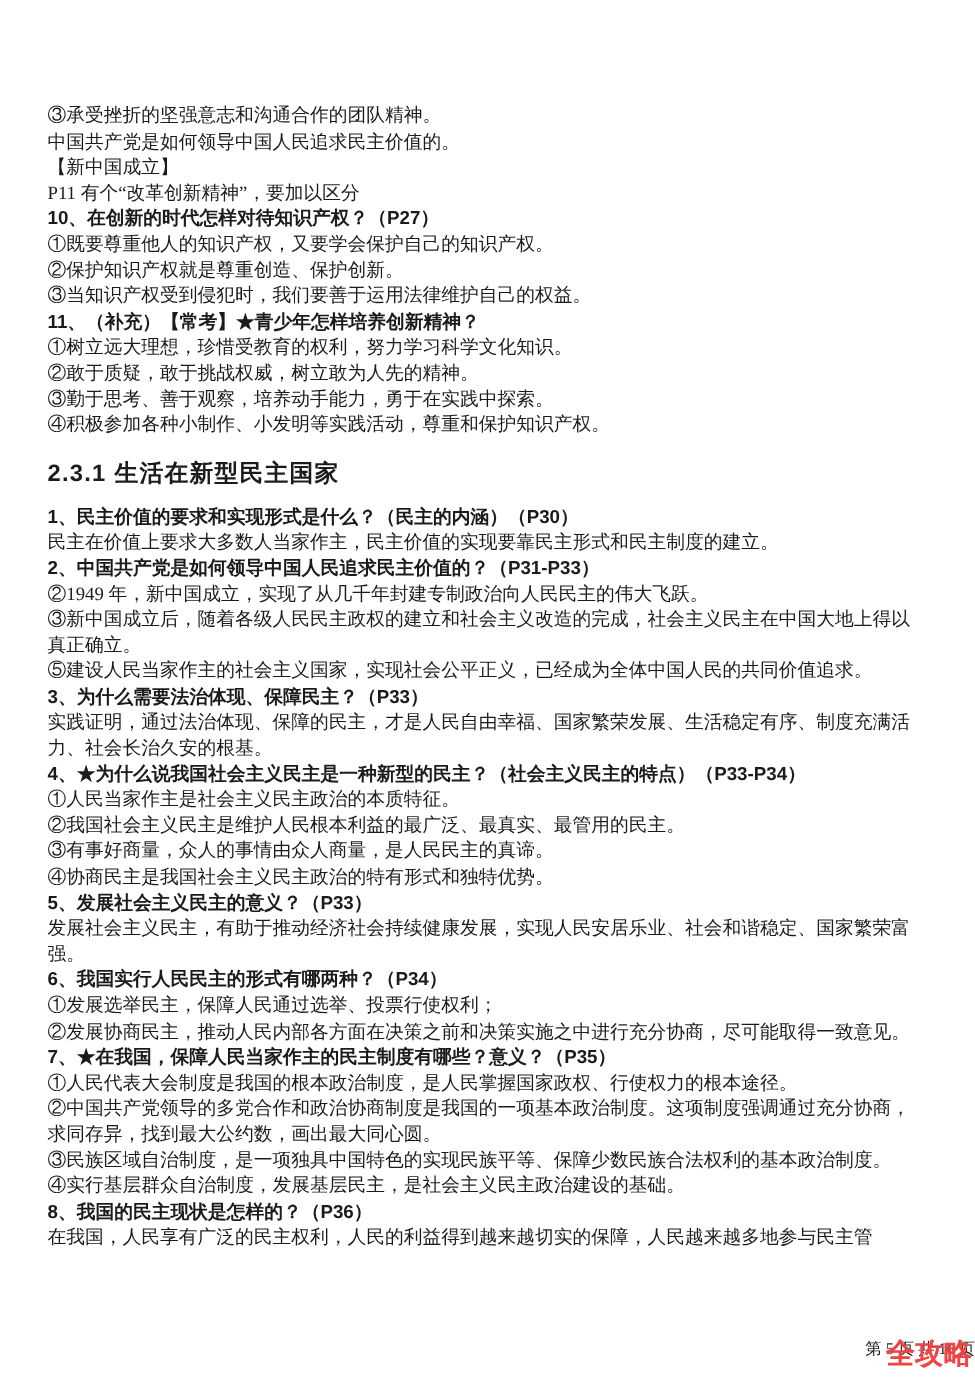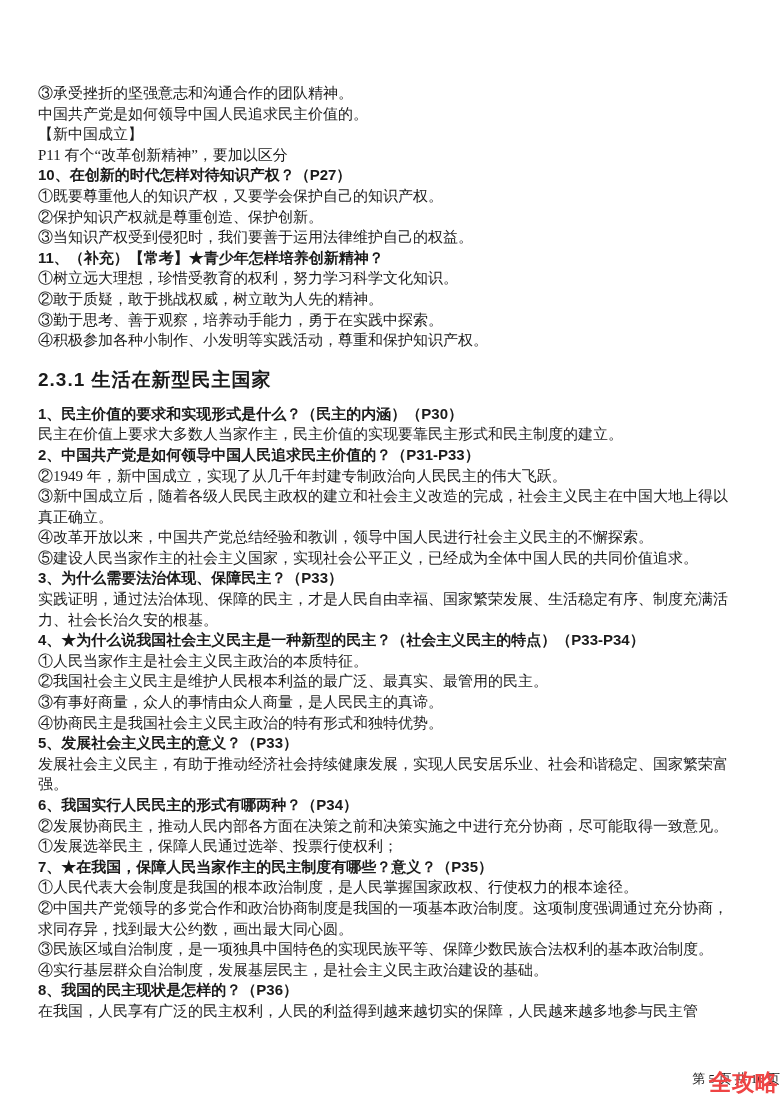--- a/index.html
+++ b/index.html
@@ -77,34 +77,33 @@
     <p class="c-body">①树立远大理想，珍惜受教育的权利，努力学习科学文化知识。</p>
     <p class="c-body">②敢于质疑，敢于挑战权威，树立敢为人先的精神。</p>
     <p class="c-body">③勤于思考、善于观察，培养动手能力，勇于在实践中探索。</p>
     <p class="c-body">④积极参加各种小制作、小发明等实践活动，尊重和保护知识产权。</p>
     <h1 class="c-title">2.3.1 生活在新型民主国家</h1>
     <p class="c-heading">1、民主价值的要求和实现形式是什么？（民主的内涵）（P30）</p>
     <p class="c-body">民主在价值上要求大多数人当家作主，民主价值的实现要靠民主形式和民主制度的建立。</p>
     <p class="c-heading">2、中国共产党是如何领导中国人民追求民主价值的？（P31-P33）</p>
     <p class="c-body">②1949 年，新中国成立，实现了从几千年封建专制政治向人民民主的伟大飞跃。</p>
     <p class="c-body">③新中国成立后，随着各级人民民主政权的建立和社会主义改造的完成，社会主义民主在中国大地上得以真正确立。</p>
-    <p class="c-body">④改革开放以来，中国共产党总结经验和教训，领导中国人民进行社会主义民主的不懈探索。</p>
     <p class="c-body">⑤建设人民当家作主的社会主义国家，实现社会公平正义，已经成为全体中国人民的共同价值追求。</p>
     <p class="c-heading">3、为什么需要法治体现、保障民主？（P33）</p>
     <p class="c-body">实践证明，通过法治体现、保障的民主，才是人民自由幸福、国家繁荣发展、生活稳定有序、制度充满活力、社会长治久安的根基。</p>
     <p class="c-heading">4、★为什么说我国社会主义民主是一种新型的民主？（社会主义民主的特点）（P33-P34）</p>
     <p class="c-body">①人民当家作主是社会主义民主政治的本质特征。</p>
     <p class="c-body">②我国社会主义民主是维护人民根本利益的最广泛、最真实、最管用的民主。</p>
     <p class="c-body">③有事好商量，众人的事情由众人商量，是人民民主的真谛。</p>
     <p class="c-body">④协商民主是我国社会主义民主政治的特有形式和独特优势。</p>
     <p class="c-heading">5、发展社会主义民主的意义？（P33）</p>
     <p class="c-body">发展社会主义民主，有助于推动经济社会持续健康发展，实现人民安居乐业、社会和谐稳定、国家繁荣富强。</p>
     <p class="c-heading">6、我国实行人民民主的形式有哪两种？（P34）</p>
+    <p class="c-body">①发展选举民主，保障人民通过选举、投票行使权利；</p>
     <p class="c-body">②发展协商民主，推动人民内部各方面在决策之前和决策实施之中进行充分协商，尽可能取得一致意见。</p>
-    <p class="c-body">①发展选举民主，保障人民通过选举、投票行使权利；</p>
     <p class="c-heading">7、★在我国，保障人民当家作主的民主制度有哪些？意义？（P35）</p>
     <p class="c-body">①人民代表大会制度是我国的根本政治制度，是人民掌握国家政权、行使权力的根本途径。</p>
     <p class="c-body">②中国共产党领导的多党合作和政治协商制度是我国的一项基本政治制度。这项制度强调通过充分协商，求同存异，找到最大公约数，画出最大同心圆。</p>
     <p class="c-body">③民族区域自治制度，是一项独具中国特色的实现民族平等、保障少数民族合法权利的基本政治制度。</p>
     <p class="c-body">④实行基层群众自治制度，发展基层民主，是社会主义民主政治建设的基础。</p>
     <p class="c-heading">8、我国的民主现状是怎样的？（P36）</p>
     <p class="c-body">在我国，人民享有广泛的民主权利，人民的利益得到越来越切实的保障，人民越来越多地参与民主管</p>
   </div>
 
 <div class="footer">第 5 页 共 16 页</div>

